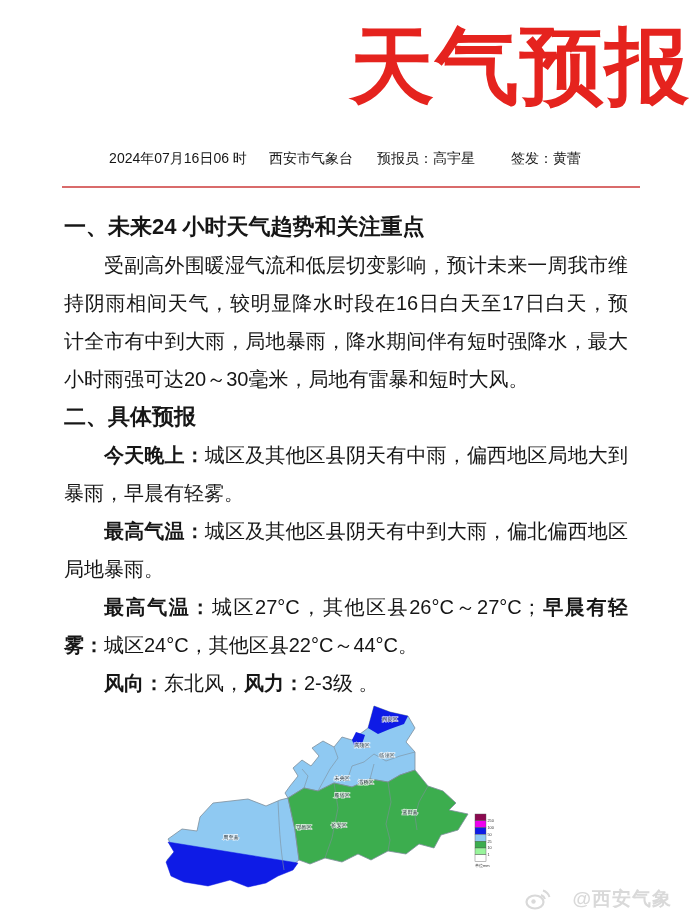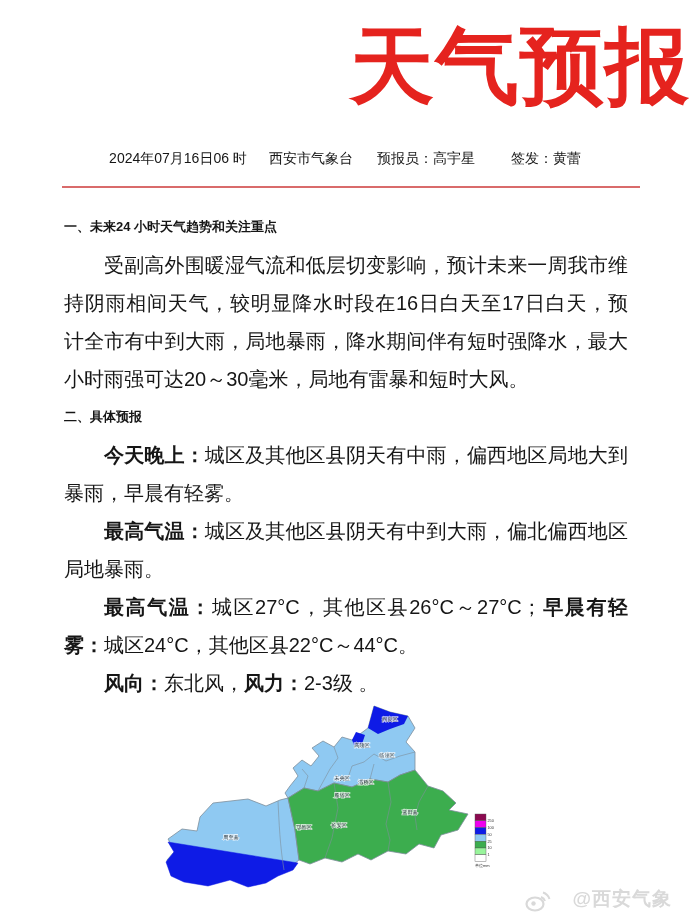--- a/index.html
+++ b/index.html
@@ -33,35 +33,35 @@
   .red-rule{
     position:absolute;top:186px;left:62px;width:578px;height:2px;
     background:var(--rule-red);border:none;margin:0;
   }
 
   .content{
     position:absolute;top:208px;left:64px;width:564px;
     font-size:20px;line-height:38px;color:var(--text);
     text-align:justify;
   }
-  .content h2{font-size:13px;line-height:38px;margin:0;font-weight:bold;}
+  .content h2{font-size:22px;line-height:38px;margin:0;font-weight:bold;}
   .content p{margin:0;text-indent:2em;}
   .content .b{font-weight:bold;}
 
   .map-wrap{position:absolute;left:138px;top:690px;width:400px;height:222px;}
   .map-wrap svg{display:block;}
   .map-caption{
     position:absolute;top:192px;left:0;width:100%;
     text-align:center;font-size:15.5px;font-weight:bold;color:#111;
     white-space:nowrap;
   }
 
   .watermark{
     position:absolute;right:18px;bottom:8px;
-    display:flex;align-items:flex-end;gap:21px;
+    display:flex;align-items:center;gap:21px;
     color:var(--wm);font-size:19px;font-weight:bold;letter-spacing:1px;
     user-select:none;
   }
 </style>
 </head>
 <body>
 
 <div class="page">
 
   <h1 class="doc-title">天气预报</h1>

